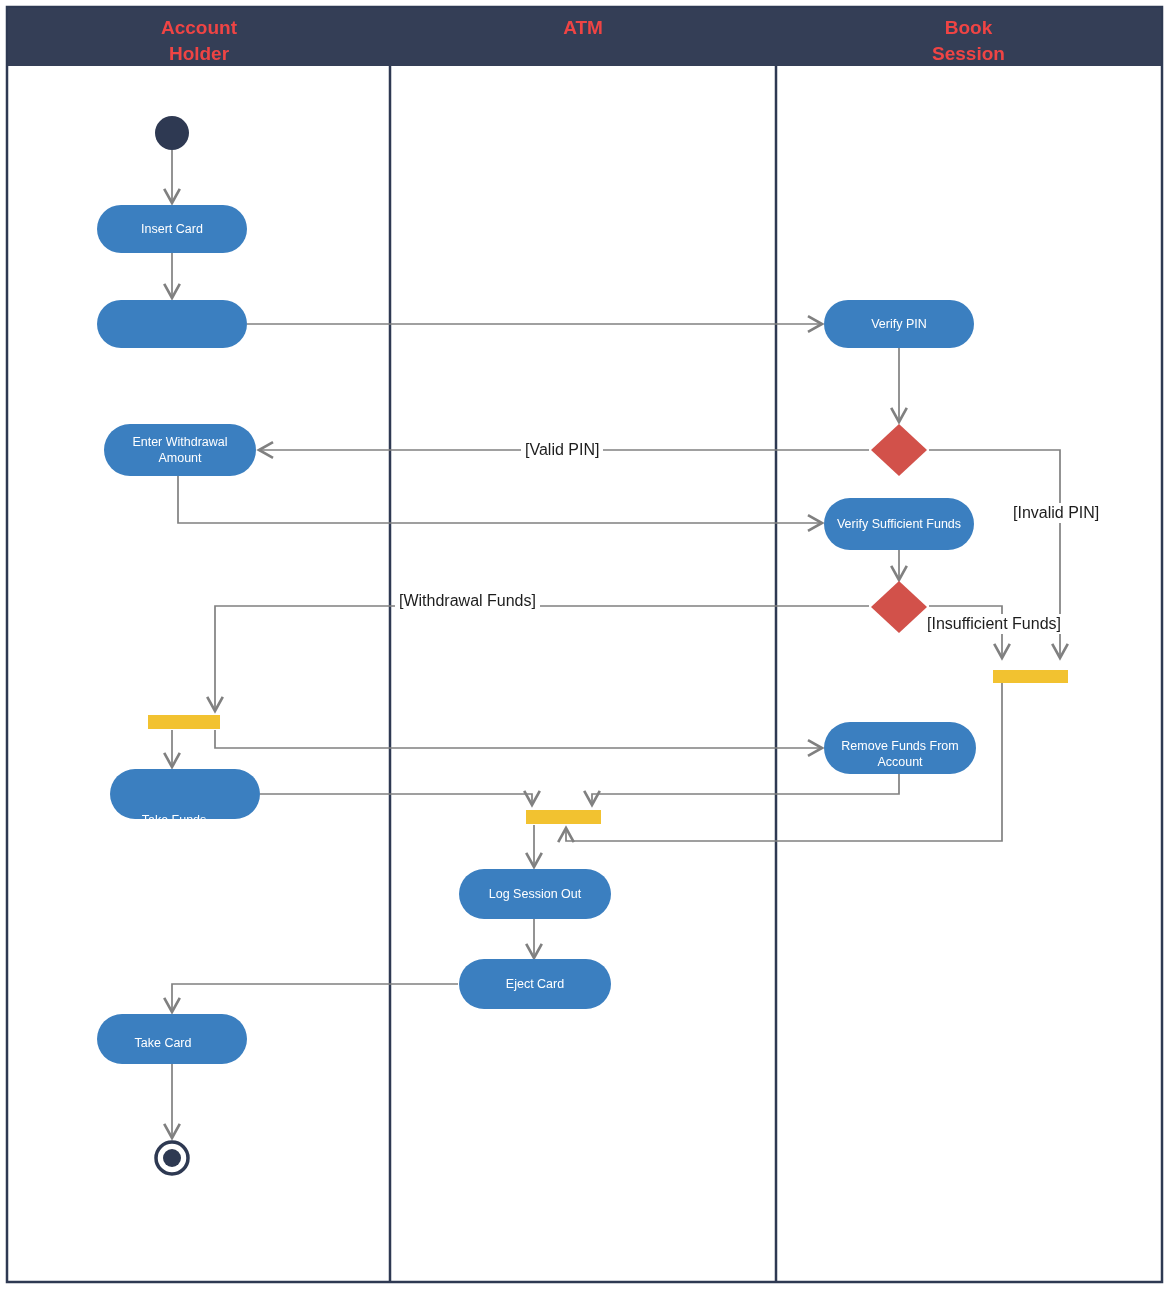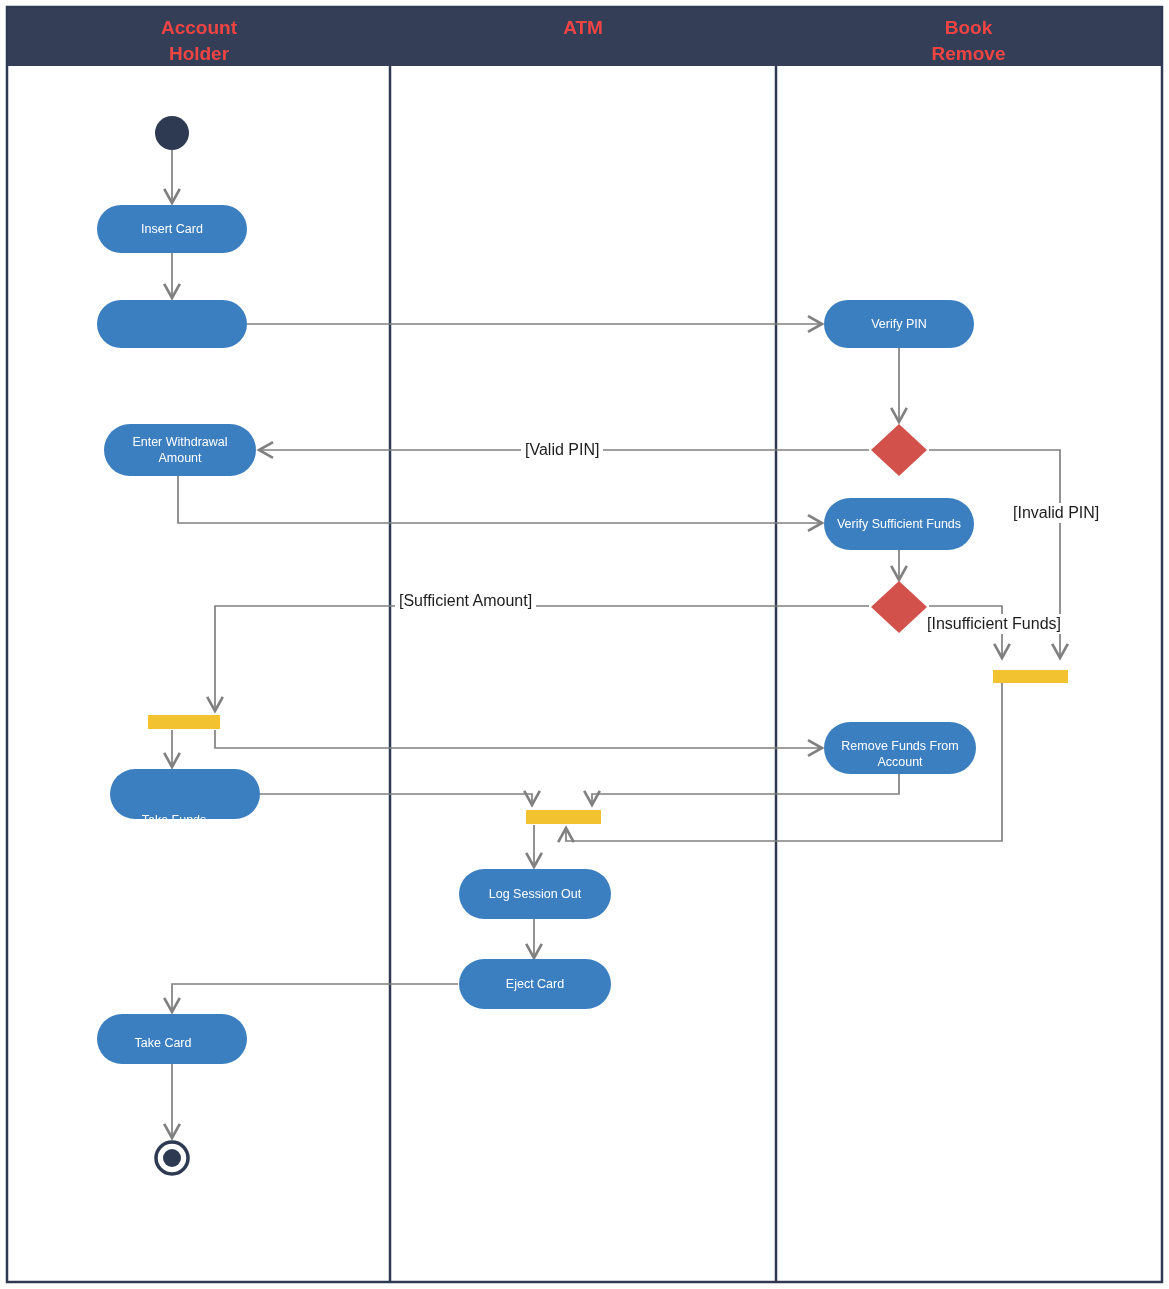--- a/index.html
+++ b/index.html
@@ -119,31 +119,31 @@
   <div class="lane-title" style="left:8px;top:15px;width:382px;">
     <div>Account</div>
     <div>Holder</div>
   </div>
   <div class="lane-title" style="left:390px;top:15px;width:386px;">
     <div>ATM</div>
     <div></div>
   </div>
   <div class="lane-title" style="left:776px;top:15px;width:385px;">
     <div>Book</div>
-    <div>Remove</div>
+    <div>Session</div>
   </div>
 
   <div class="node-label" style="left:97px;top:205px;width:150px;height:48px;">Insert Card</div>
   <div class="node-label" style="left:824px;top:300px;width:150px;height:48px;">Verify PIN</div>
   <div class="node-label" style="left:110px;top:424px;width:140px;height:52px;">Enter Withdrawal Amount</div>
   <div class="node-label" style="left:832px;top:498px;width:134px;height:52px;">Verify Sufficient Funds</div>
   <div class="node-label" style="left:830px;top:722px;width:140px;height:63px;">Remove Funds From Account</div>
   <div class="node-label" style="left:99px;top:769px;width:150px;height:50px;margin-top:26px;">Take Funds</div>
   <div class="node-label" style="left:459px;top:869px;width:152px;height:50px;">Log Session Out</div>
   <div class="node-label" style="left:459px;top:959px;width:152px;height:50px;">Eject Card</div>
   <div class="node-label" style="left:88px;top:1014px;width:150px;height:58px;text-align:right;">Take Card</div>
 
   <div class="guard-label" style="left:521px;top:440px;">[Valid PIN]</div>
   <div class="guard-label" style="left:1009px;top:503px;">[Invalid PIN]</div>
-  <div class="guard-label" style="left:395px;top:591px;">[Sufficient Amount]</div>
+  <div class="guard-label" style="left:395px;top:591px;">[Withdrawal Funds]</div>
   <div class="guard-label" style="left:923px;top:614px;">[Insufficient Funds]</div>
 
 </div>
 
 </body></html>

